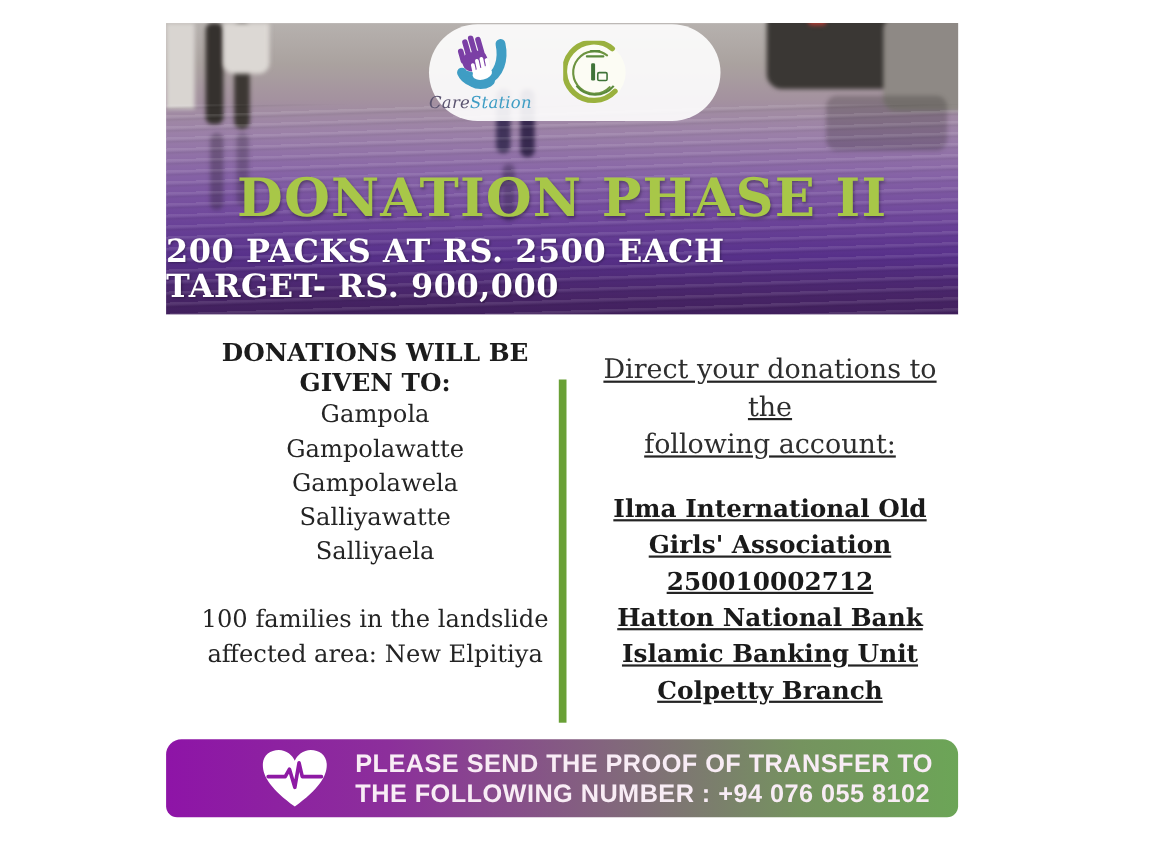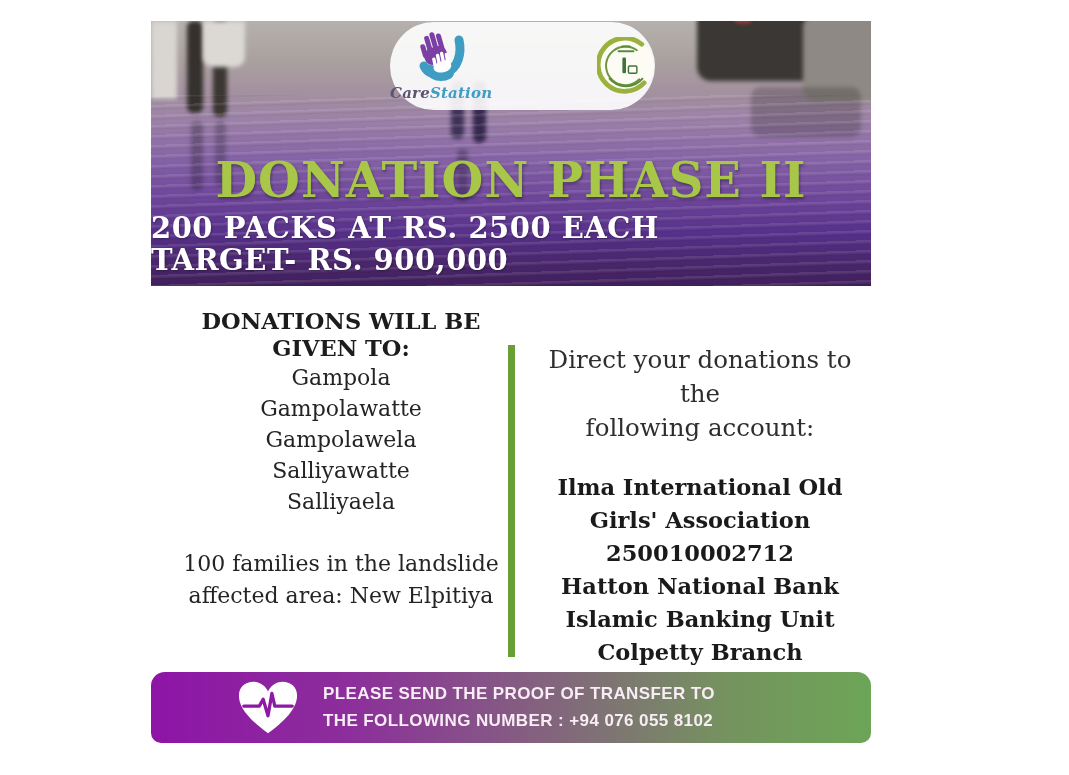--- a/index.html
+++ b/index.html
@@ -27,21 +27,21 @@
   .reflection-b  { left:64px; top:100px; width:11px; height:66px; background:rgba(40,30,50,.3); border-radius:6px; filter:blur(3px); }
   .reflection-c  { left:306px; top:128px; width:11px; height:52px; background:rgba(30,20,45,.35); border-radius:6px; filter:blur(3px); }
   .reflection-d  { left:600px; top:66px; width:110px; height:50px; background:rgba(35,30,30,.25); border-radius:10px; filter:blur(4px); }
   .ripples { position:absolute; left:0; top:74px; width:720px; height:191px;
              background:repeating-linear-gradient(178deg,
                rgba(255,255,255,.10) 0 1.5px, rgba(0,0,0,.05) 4px,
                rgba(255,255,255,0) 6px, rgba(255,255,255,0) 10px); }
 
   .logo-pill { position:absolute; left:239px; top:1px; width:265px; height:88px;
                background:rgba(255,255,255,.9); border-radius:44px;
-               display:flex; align-items:center; justify-content:space-between; gap:29px;font-weight:bold; }
+               display:flex; align-items:center; justify-content:flex-start; gap:29px; }
   .cs-logo { display:flex; flex-direction:column; align-items:center; }
   .cs-text { font-size:15px; font-style:italic; letter-spacing:.2px; line-height:14px;
              font-family:"DejaVu Serif", serif; }
   .cs-care { color:#5b5470; } .cs-station { color:#3f9dc4; }
   .assoc-logo { width:58px; height:58px; }
 
   .title { position:absolute; left:0; top:131px; width:720px; text-align:center;
            font-size:48px; font-weight:700; letter-spacing:1px; color:#a8c748;
            text-shadow:1px 2px 3px rgba(0,0,0,.35); }
   .subtitle { position:absolute; left:0; top:191px; width:720px; text-align:left;
@@ -51,31 +51,31 @@
   
   .content { position:relative; width:720px; height:386px; background:#ffffff; color:#242424; }
   .left-col { position:absolute; left:15px; top:0; width:350px; text-align:center; padding-top:22px; }
   .lc-heading { font-size:22.5px; font-weight:700; line-height:27px; color:#1c1c1c; }
   .lc-intro { margin-top:12px; font-size:22px; line-height:31px; }
   .lc-areas { font-size:22px; line-height:31px; }
   .lc-note  { margin-top:31px; font-size:22px; line-height:32px; }
 
   .divider { position:absolute; left:357px; top:59px; width:7px; height:312px; background:#69a036; }
 
-  .right-col { position:absolute; left:393px; top:0; width:312px; text-align:center; padding-top:57px; }
+  .right-col { position:absolute; left:393px; top:0; width:312px; text-align:center; padding-top:33px;text-decoration:underline; }
   .rc-intro { font-size:24.5px; line-height:34px; color:#2e2e2e; }
   .rc-account { margin-top:26px; font-size:22.5px; font-weight:700; line-height:33px; color:#1a1a1a; }
 
   
   .footer { position:relative; width:720px; height:71px; border-radius:14px 14px 10px 10px;
             background:linear-gradient(90deg, #8e14a7 0%, #8c2f9b 28%, #83647e 55%, #75935f 80%, #6ca557 100%);
             display:flex; align-items:center; }
   .heart-wrap { margin-left:86px; width:62px; height:56px; flex:none; }
   .footer-text { margin-left:24px; color:#f8ecf5; font-family:"Liberation Sans", sans-serif;
-                 font-weight:700; font-size:17px; line-height:26.5px; letter-spacing:.4px; }
+                 font-weight:700; font-size:23px; line-height:26.5px; letter-spacing:.4px; }
 </style>
 </head>
 <body>
 
 <div class="poster">
 
   <div class="photo">
     <div class="shape pillar-left"></div>
     <div class="shape person-legs-a"></div>
     <div class="shape person-legs-b"></div>

